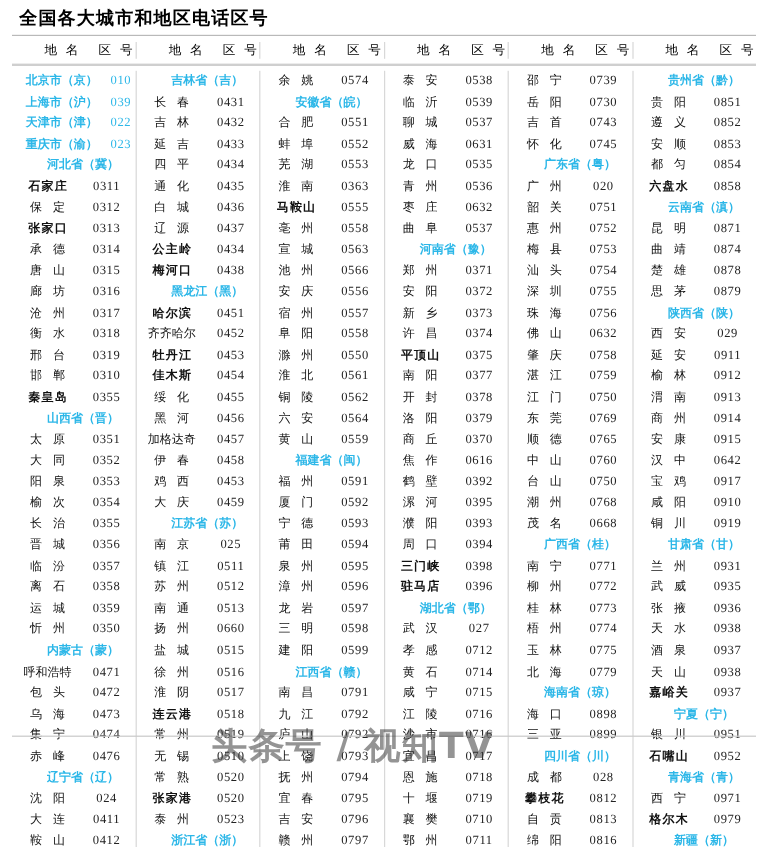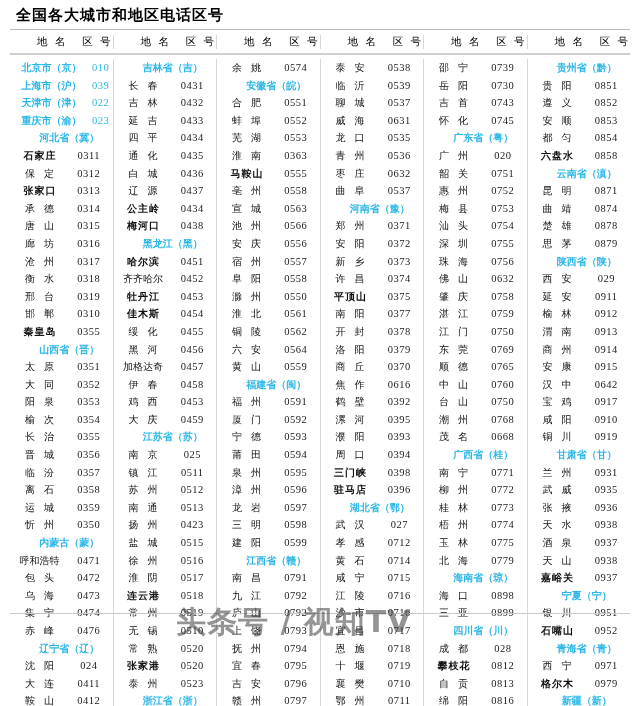--- a/index.html
+++ b/index.html
@@ -414,21 +414,21 @@
         <div class="row sp2">
           <div class="nm">苏州</div>
           <div class="cd">0512</div>
         </div>
         <div class="row sp2">
           <div class="nm">南通</div>
           <div class="cd">0513</div>
         </div>
         <div class="row sp2">
           <div class="nm">扬州</div>
-          <div class="cd">0423</div>
+          <div class="cd">0660</div>
         </div>
         <div class="row sp2">
           <div class="nm">盐城</div>
           <div class="cd">0515</div>
         </div>
         <div class="row sp2">
           <div class="nm">徐州</div>
           <div class="cd">0516</div>
         </div>
         <div class="row sp2">

